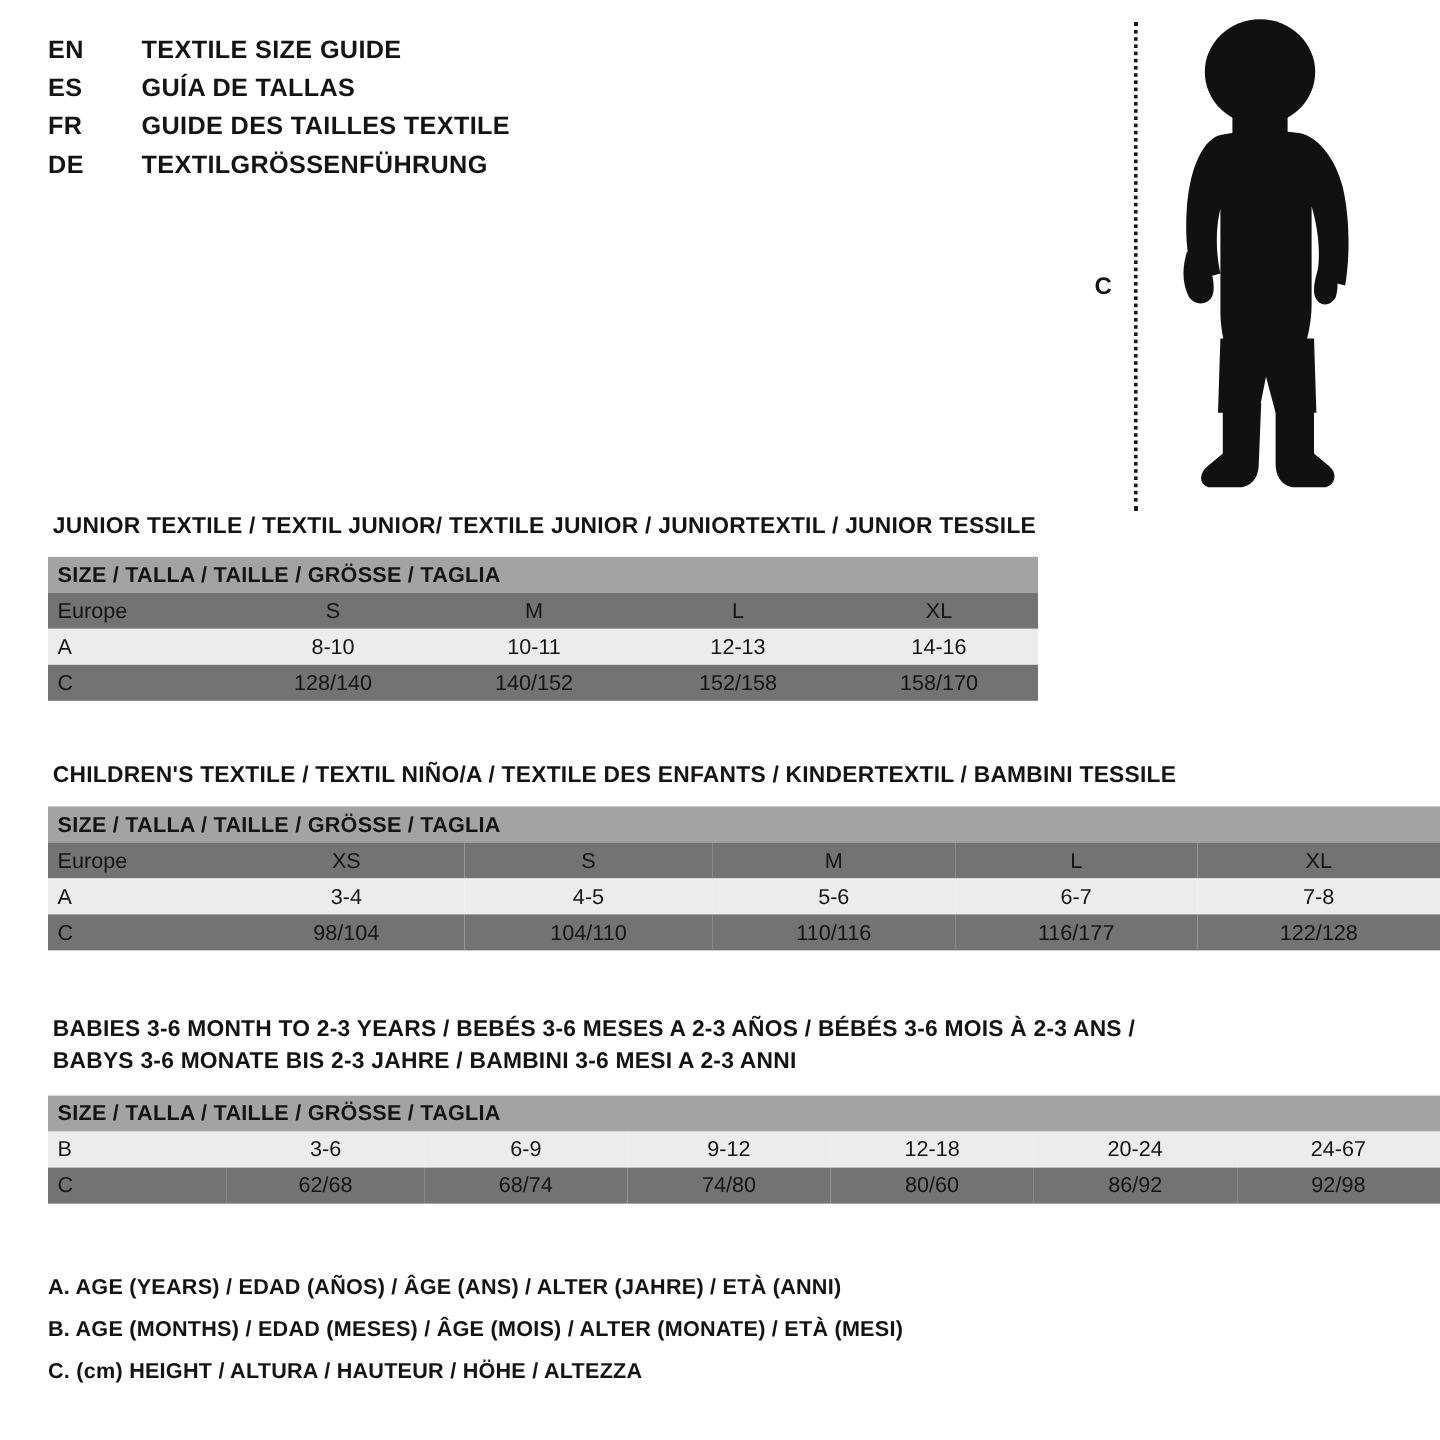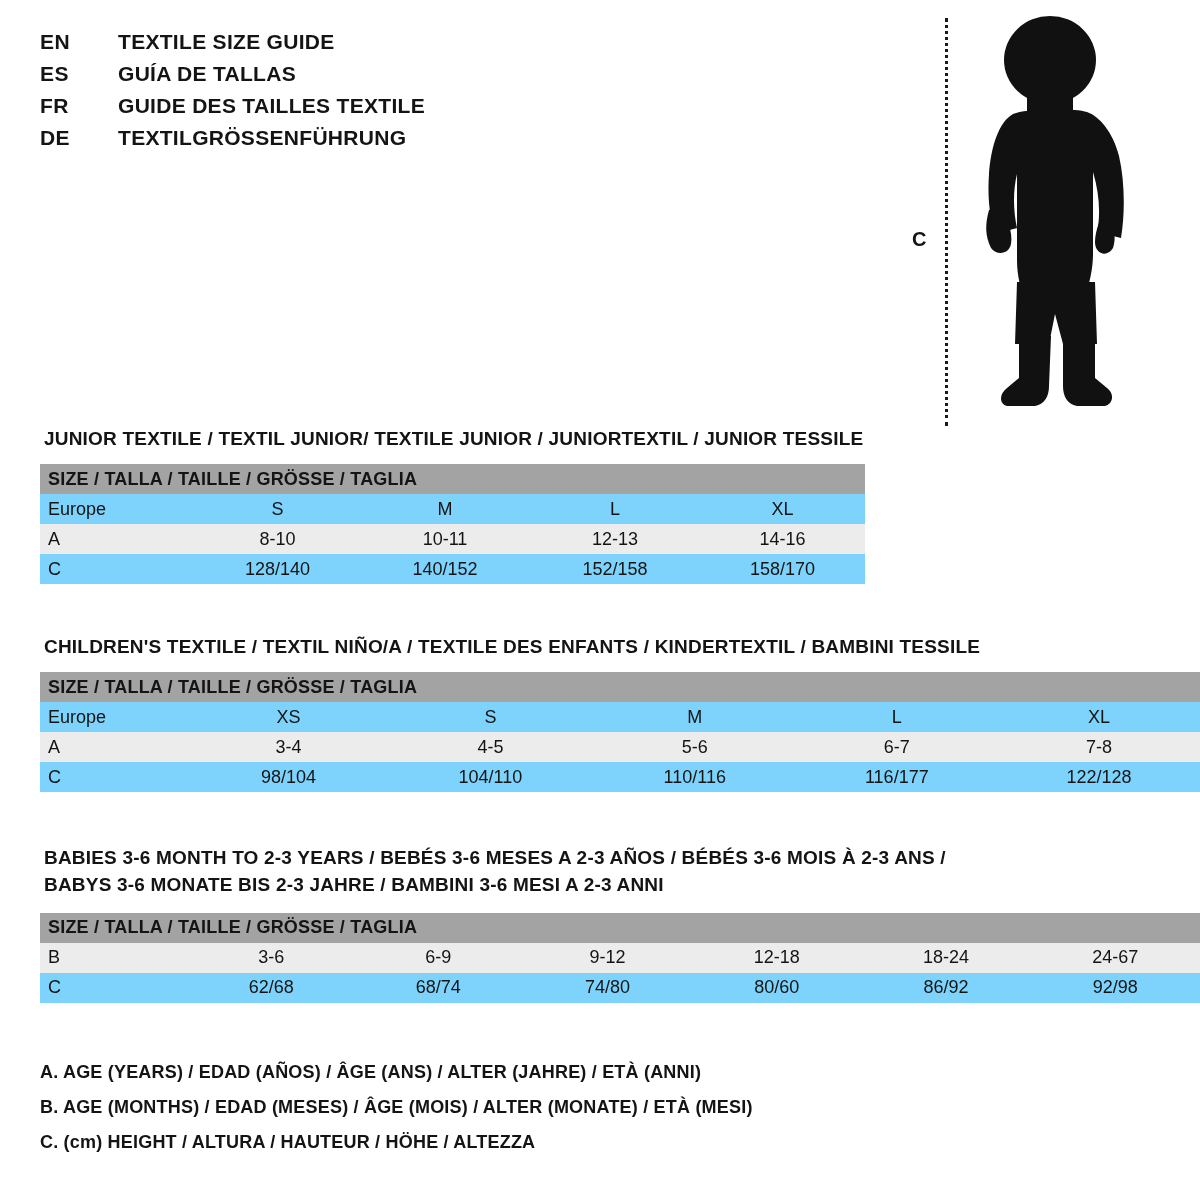--- a/index.html
+++ b/index.html
@@ -98,21 +98,21 @@
     vertical-align: middle;
   }
   .band {
     background: #a3a3a3;
     font-weight: bold;
     font-size: 18px;
     letter-spacing: 0.2px;
     padding-left: 8px !important;
     height: 30px;
   }
-  .row-white { background: #7dd3fc; }
+  .row-white { background: #737373; }
   .row-grey  { background: #ececec; }
   .lbl {
     padding-left: 8px !important;
     text-align: left;
   }
   .ctr { text-align: center; }
 
   
   .sec-junior   { position: absolute; top: 428px; left: 40px; }
   .sec-children { position: absolute; top: 636px; left: 40px; }
@@ -289,21 +289,21 @@
       <tbody>
         <tr>
           <td class="band" colspan="7">SIZE / TALLA / TAILLE / GRÖSSE / TAGLIA</td>
         </tr>
         <tr class="row-grey">
           <td class="lbl">B</td>
           <td class="ctr">3-6</td>
           <td class="ctr">6-9</td>
           <td class="ctr">9-12</td>
           <td class="ctr">12-18</td>
-          <td class="ctr">18-24</td>
+          <td class="ctr">20-24</td>
           <td class="ctr">24-67</td>
         </tr>
         <tr class="row-white">
           <td class="lbl">C</td>
           <td class="ctr">62/68</td>
           <td class="ctr">68/74</td>
           <td class="ctr">74/80</td>
           <td class="ctr">80/60</td>
           <td class="ctr">86/92</td>
           <td class="ctr">92/98</td>

